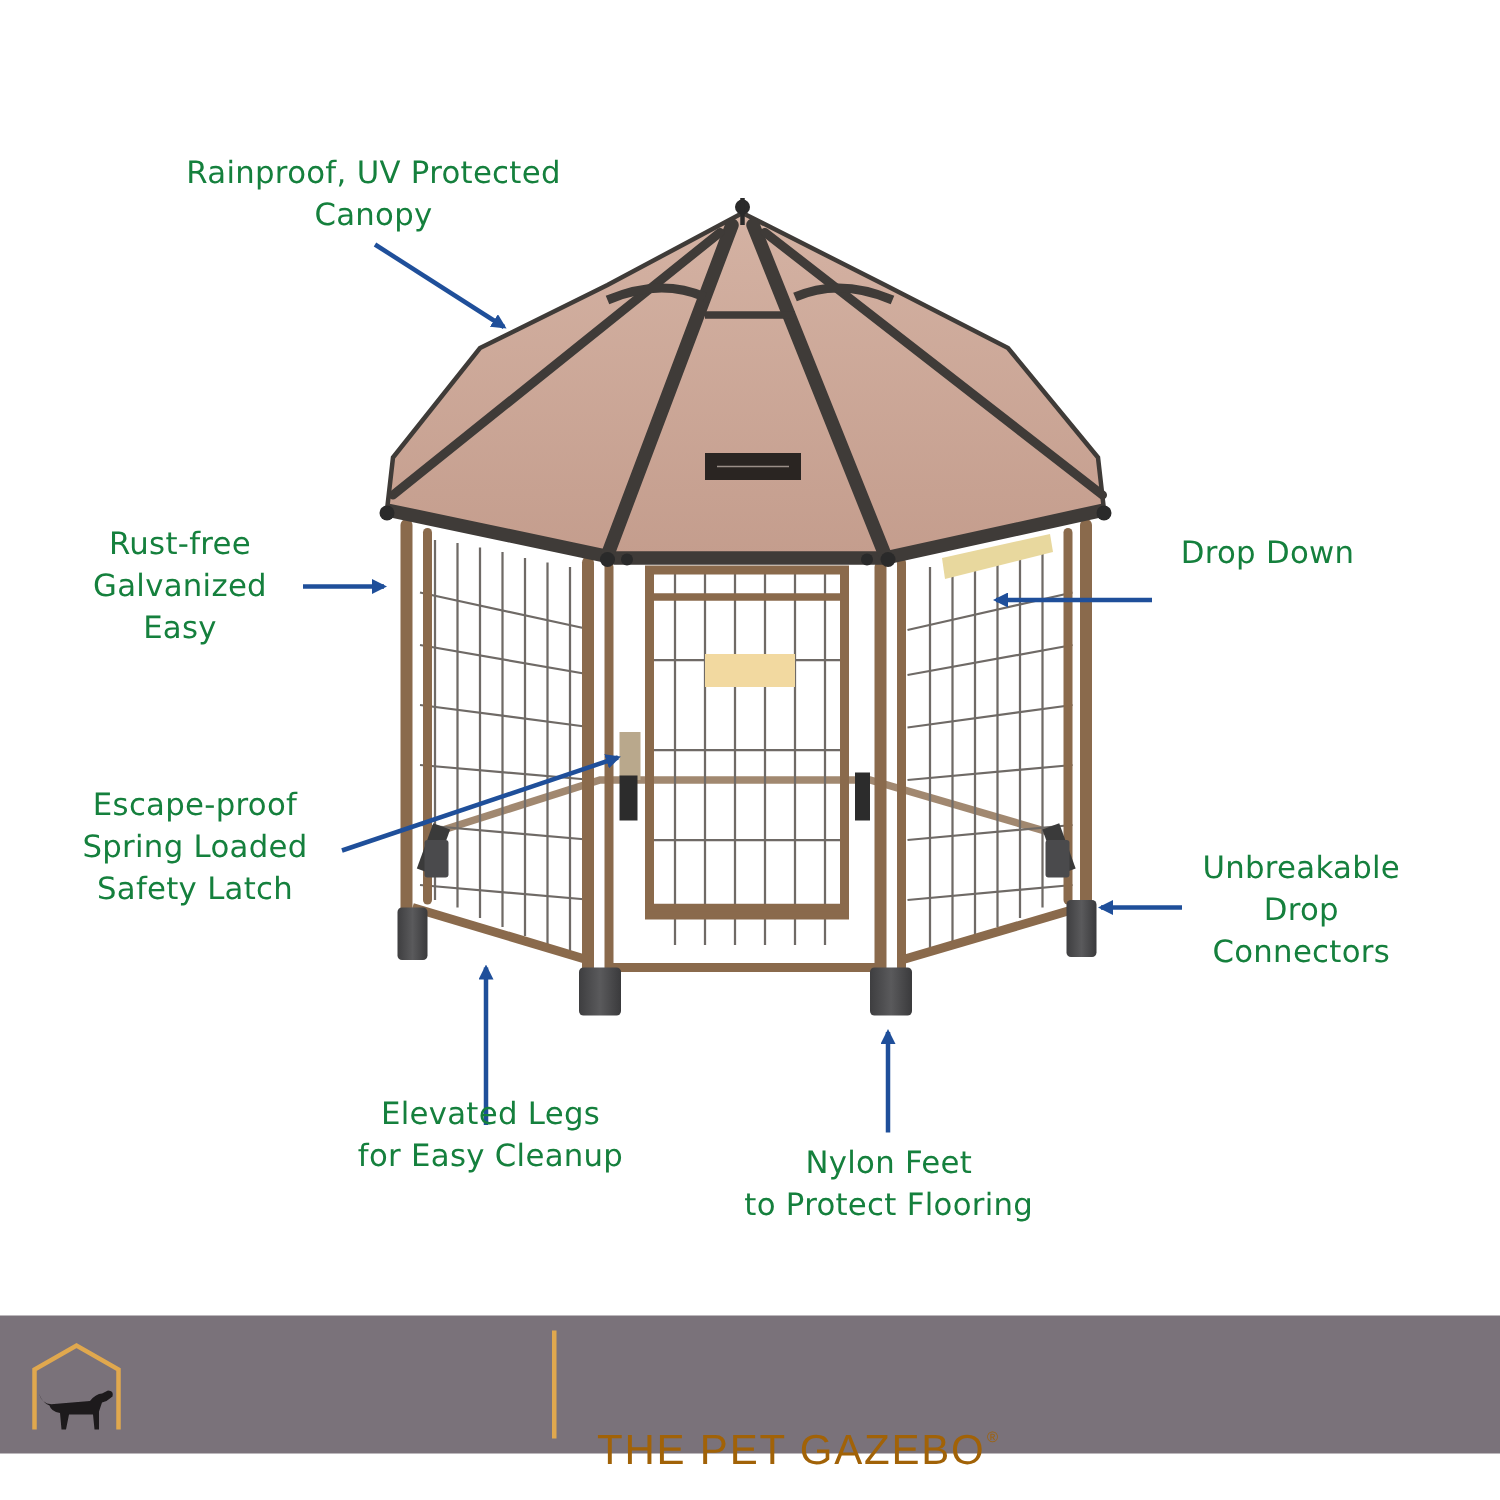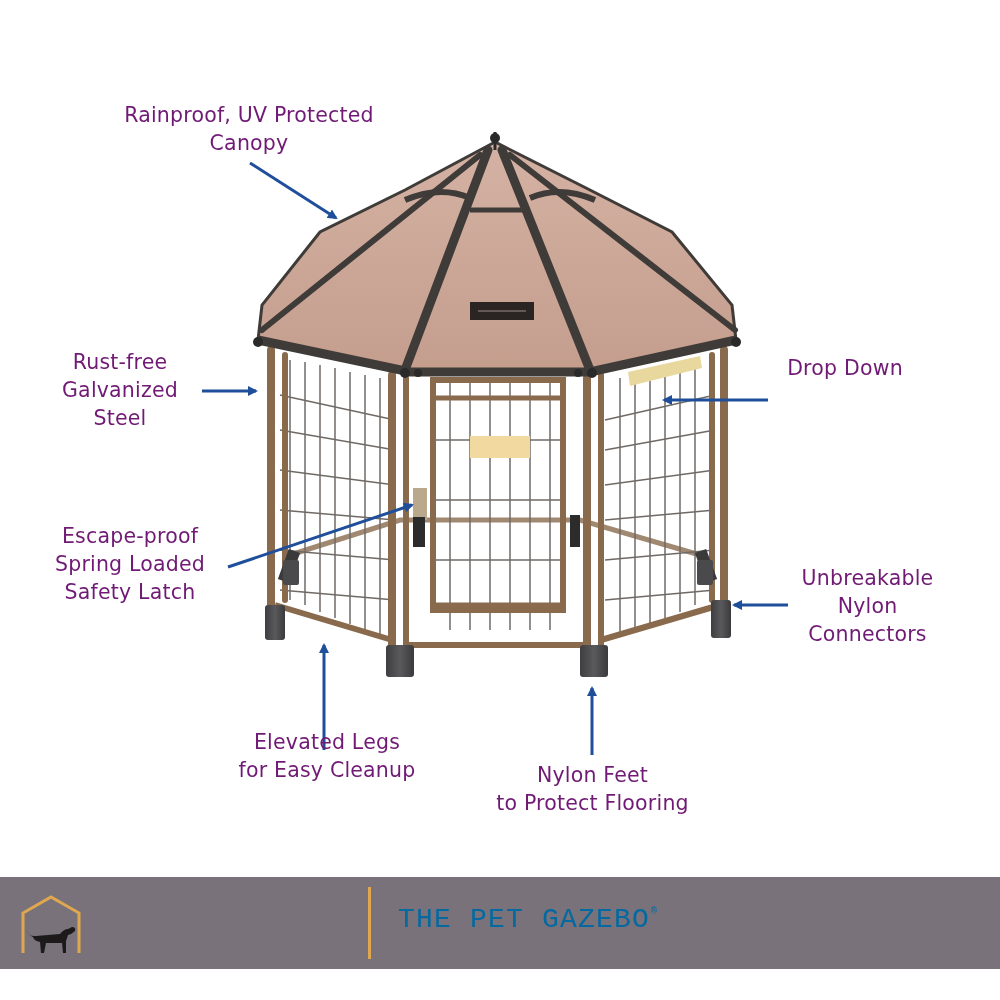--- a/index.html
+++ b/index.html
@@ -1,21 +1,21 @@
 <!DOCTYPE html>
 <html><head>
 <meta charset="utf-8">
 <style>
   html,body{margin:0;padding:0;background:#fff;}
   body{width:1000px;height:1000px;position:relative;overflow:hidden;font-family:"DejaVu Sans","Liberation Sans",sans-serif;}
-  .callout{position:absolute;color:#701a75;font-size:20.5px;line-height:28px;text-align:center;letter-spacing:0.2px;}
+  .callout{position:absolute;color:#15803d;font-size:20.5px;line-height:28px;text-align:center;letter-spacing:0.2px;}
   .callout span{display:block;white-space:nowrap;}
   svg.art{position:absolute;left:0;top:0;}
   .footer{position:absolute;left:0;top:877px;width:1000px;height:92px;background:#7a727a;}
-  .brand-name{position:absolute;left:398px;top:904px;font-family:Liberation Mono, monospace;font-size:28px;color:#0369a1;letter-spacing:1.2px;white-space:nowrap;}
+  .brand-name{position:absolute;left:398px;top:951px;font-family:Liberation Sans, sans-serif;font-size:28px;color:#a16207;letter-spacing:1.2px;white-space:nowrap;}
   .brand-name sup{font-size:10px;vertical-align:top;position:relative;top:2px;margin-left:1px;}
 </style>
 </head>
 <body>
 
 <svg class="art" width="1000" height="870" viewBox="0 0 1000 870">
   <defs>
     <marker id="ah" markerWidth="10" markerHeight="10" refX="8" refY="5" orient="auto" markerUnits="userSpaceOnUse">
       <path d="M0,0 L10,5 L0,10 Z" fill="#1f4f9a"></path>
     </marker>
@@ -160,36 +160,36 @@
 </svg>
 
 <div class="callout" style="left:104px;top:101px;width:290px;">
   <span>Rainproof, UV Protected</span>
   <span>Canopy</span>
 </div>
 
 <div class="callout" style="left:45px;top:348px;width:150px;">
   <span>Rust-free</span>
   <span>Galvanized</span>
-  <span>Steel</span>
+  <span>Easy</span>
 </div>
 
 <div class="callout" style="left:40px;top:522px;width:180px;">
   <span>Escape-proof</span>
   <span>Spring Loaded</span>
   <span>Safety Latch</span>
 </div>
 
 <div class="callout" style="left:770px;top:354px;width:150px;">
   <span>Drop Down</span>
 </div>
 
 <div class="callout" style="left:785px;top:564px;width:165px;">
   <span>Unbreakable</span>
-  <span>Nylon</span>
+  <span>Drop</span>
   <span>Connectors</span>
 </div>
 
 <div class="callout" style="left:222px;top:728px;width:210px;">
   <span>Elevated Legs</span>
   <span>for Easy Cleanup</span>
 </div>
 
 <div class="callout" style="left:480px;top:761px;width:225px;">
   <span>Nylon Feet</span>

